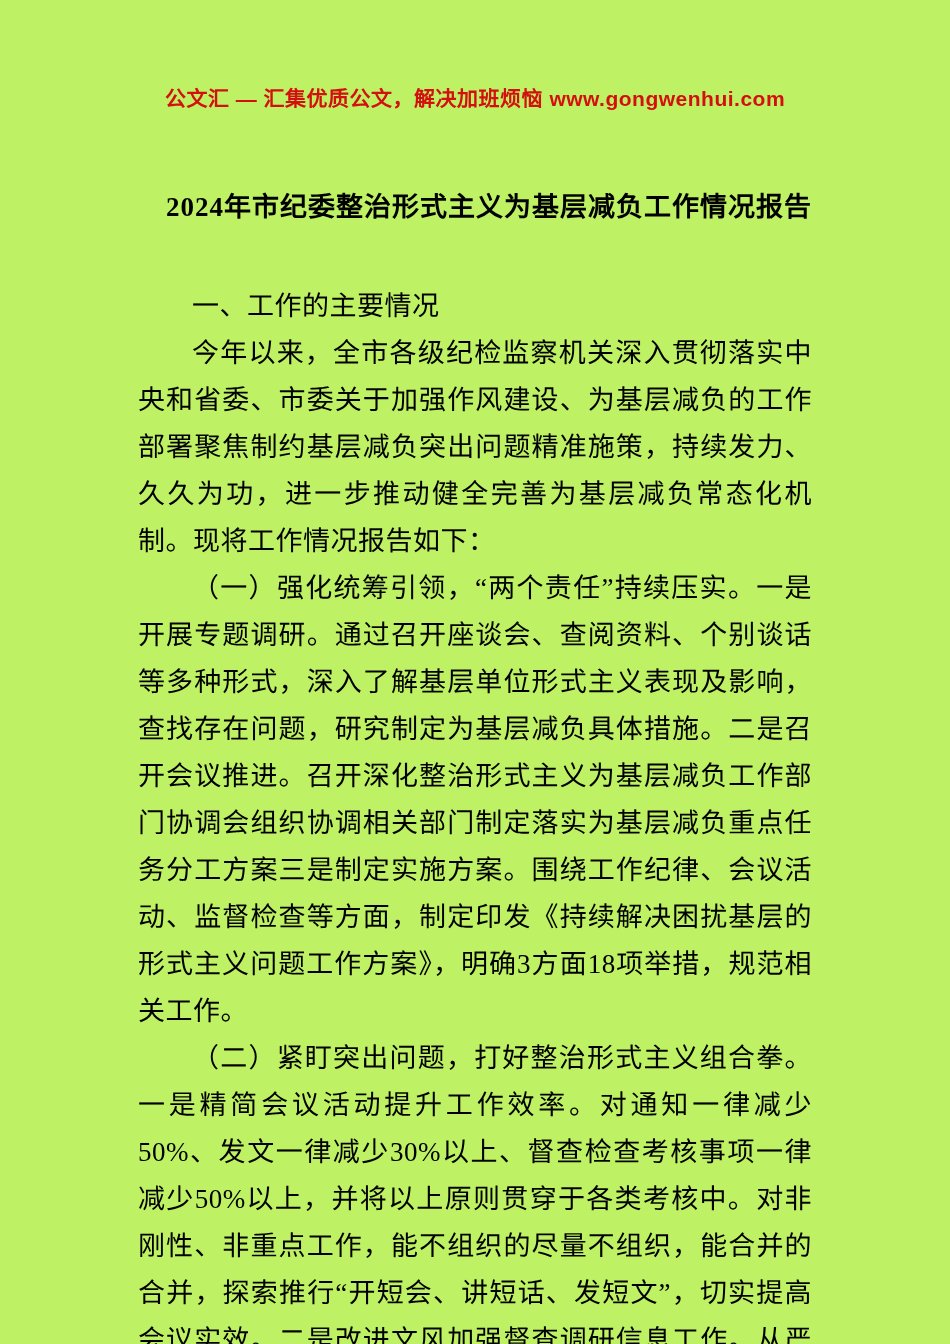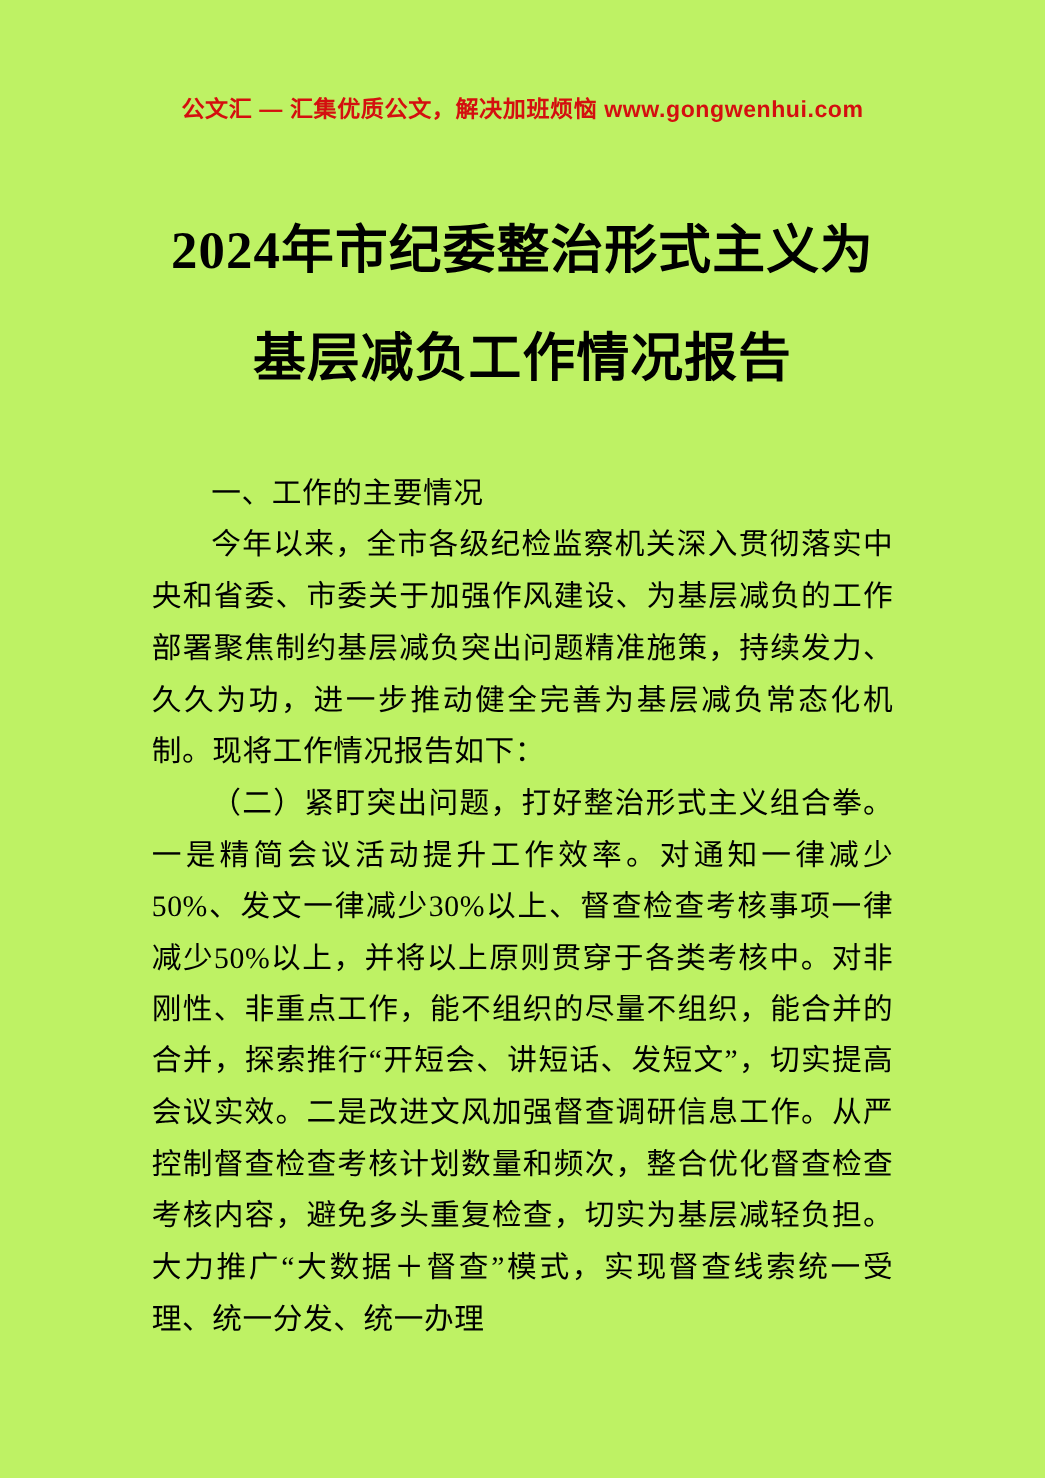--- a/index.html
+++ b/index.html
@@ -22,23 +22,23 @@
   .site-notice {
     text-align: center;
     font-size: 21px;
     font-weight: bold;
     color: #d40f0f;
     letter-spacing: 0.5px;
     margin: 0 0 68px 0;
     font-family: "Liberation Sans", "DejaVu Sans", sans-serif;
   }
   .doc-title {
-    font-size: 48px;
+    font-size: 27px;
     font-weight: bold;
-    text-align: center;
+    text-align: right;
     line-height: 2.05;
     margin: 0 0 48px 0;
     letter-spacing: 1px;
     color: #000000;
     font-family: "Liberation Serif", "DejaVu Serif", serif;
   }
   .doc-body {
     font-size: 27px;
     line-height: 1.74;
     text-align: justify;
@@ -54,16 +54,17 @@
 
 <div class="page">
 
   <div class="site-notice">公文汇 — 汇集优质公文，解决加班烦恼 www.gongwenhui.com</div>
 
   <h1 class="doc-title">2024年市纪委整治形式主义为基层减负工作情况报告</h1>
 
   <div class="doc-body">
     <p>一、工作的主要情况</p>
     <p>今年以来，全市各级纪检监察机关深入贯彻落实中央和省委、市委关于加强作风建设、为基层减负的工作部署聚焦制约基层减负突出问题精准施策，持续发力、久久为功，进一步推动健全完善为基层减负常态化机制。现将工作情况报告如下：</p>
+    <p>（一）强化统筹引领，“两个责任”持续压实。一是开展专题调研。通过召开座谈会、查阅资料、个别谈话等多种形式，深入了解基层单位形式主义表现及影响，查找存在问题，研究制定为基层减负具体措施。二是召开会议推进。召开深化整治形式主义为基层减负工作部门协调会组织协调相关部门制定落实为基层减负重点任务分工方案三是制定实施方案。围绕工作纪律、会议活动、监督检查等方面，制定印发《持续解决困扰基层的形式主义问题工作方案》，明确3方面18项举措，规范相关工作。</p>
     <p>（二）紧盯突出问题，打好整治形式主义组合拳。一是精简会议活动提升工作效率。对通知一律减少50%、发文一律减少30%以上、督查检查考核事项一律减少50%以上，并将以上原则贯穿于各类考核中。对非刚性、非重点工作，能不组织的尽量不组织，能合并的合并，探索推行“开短会、讲短话、发短文”，切实提高会议实效。二是改进文风加强督查调研信息工作。从严控制督查检查考核计划数量和频次，整合优化督查检查考核内容，避免多头重复检查，切实为基层减轻负担。大力推广“大数据＋督查”模式，实现督查线索统一受理、统一分发、统一办理</p>
   </div>
 
 </div>
 
 </body></html>

